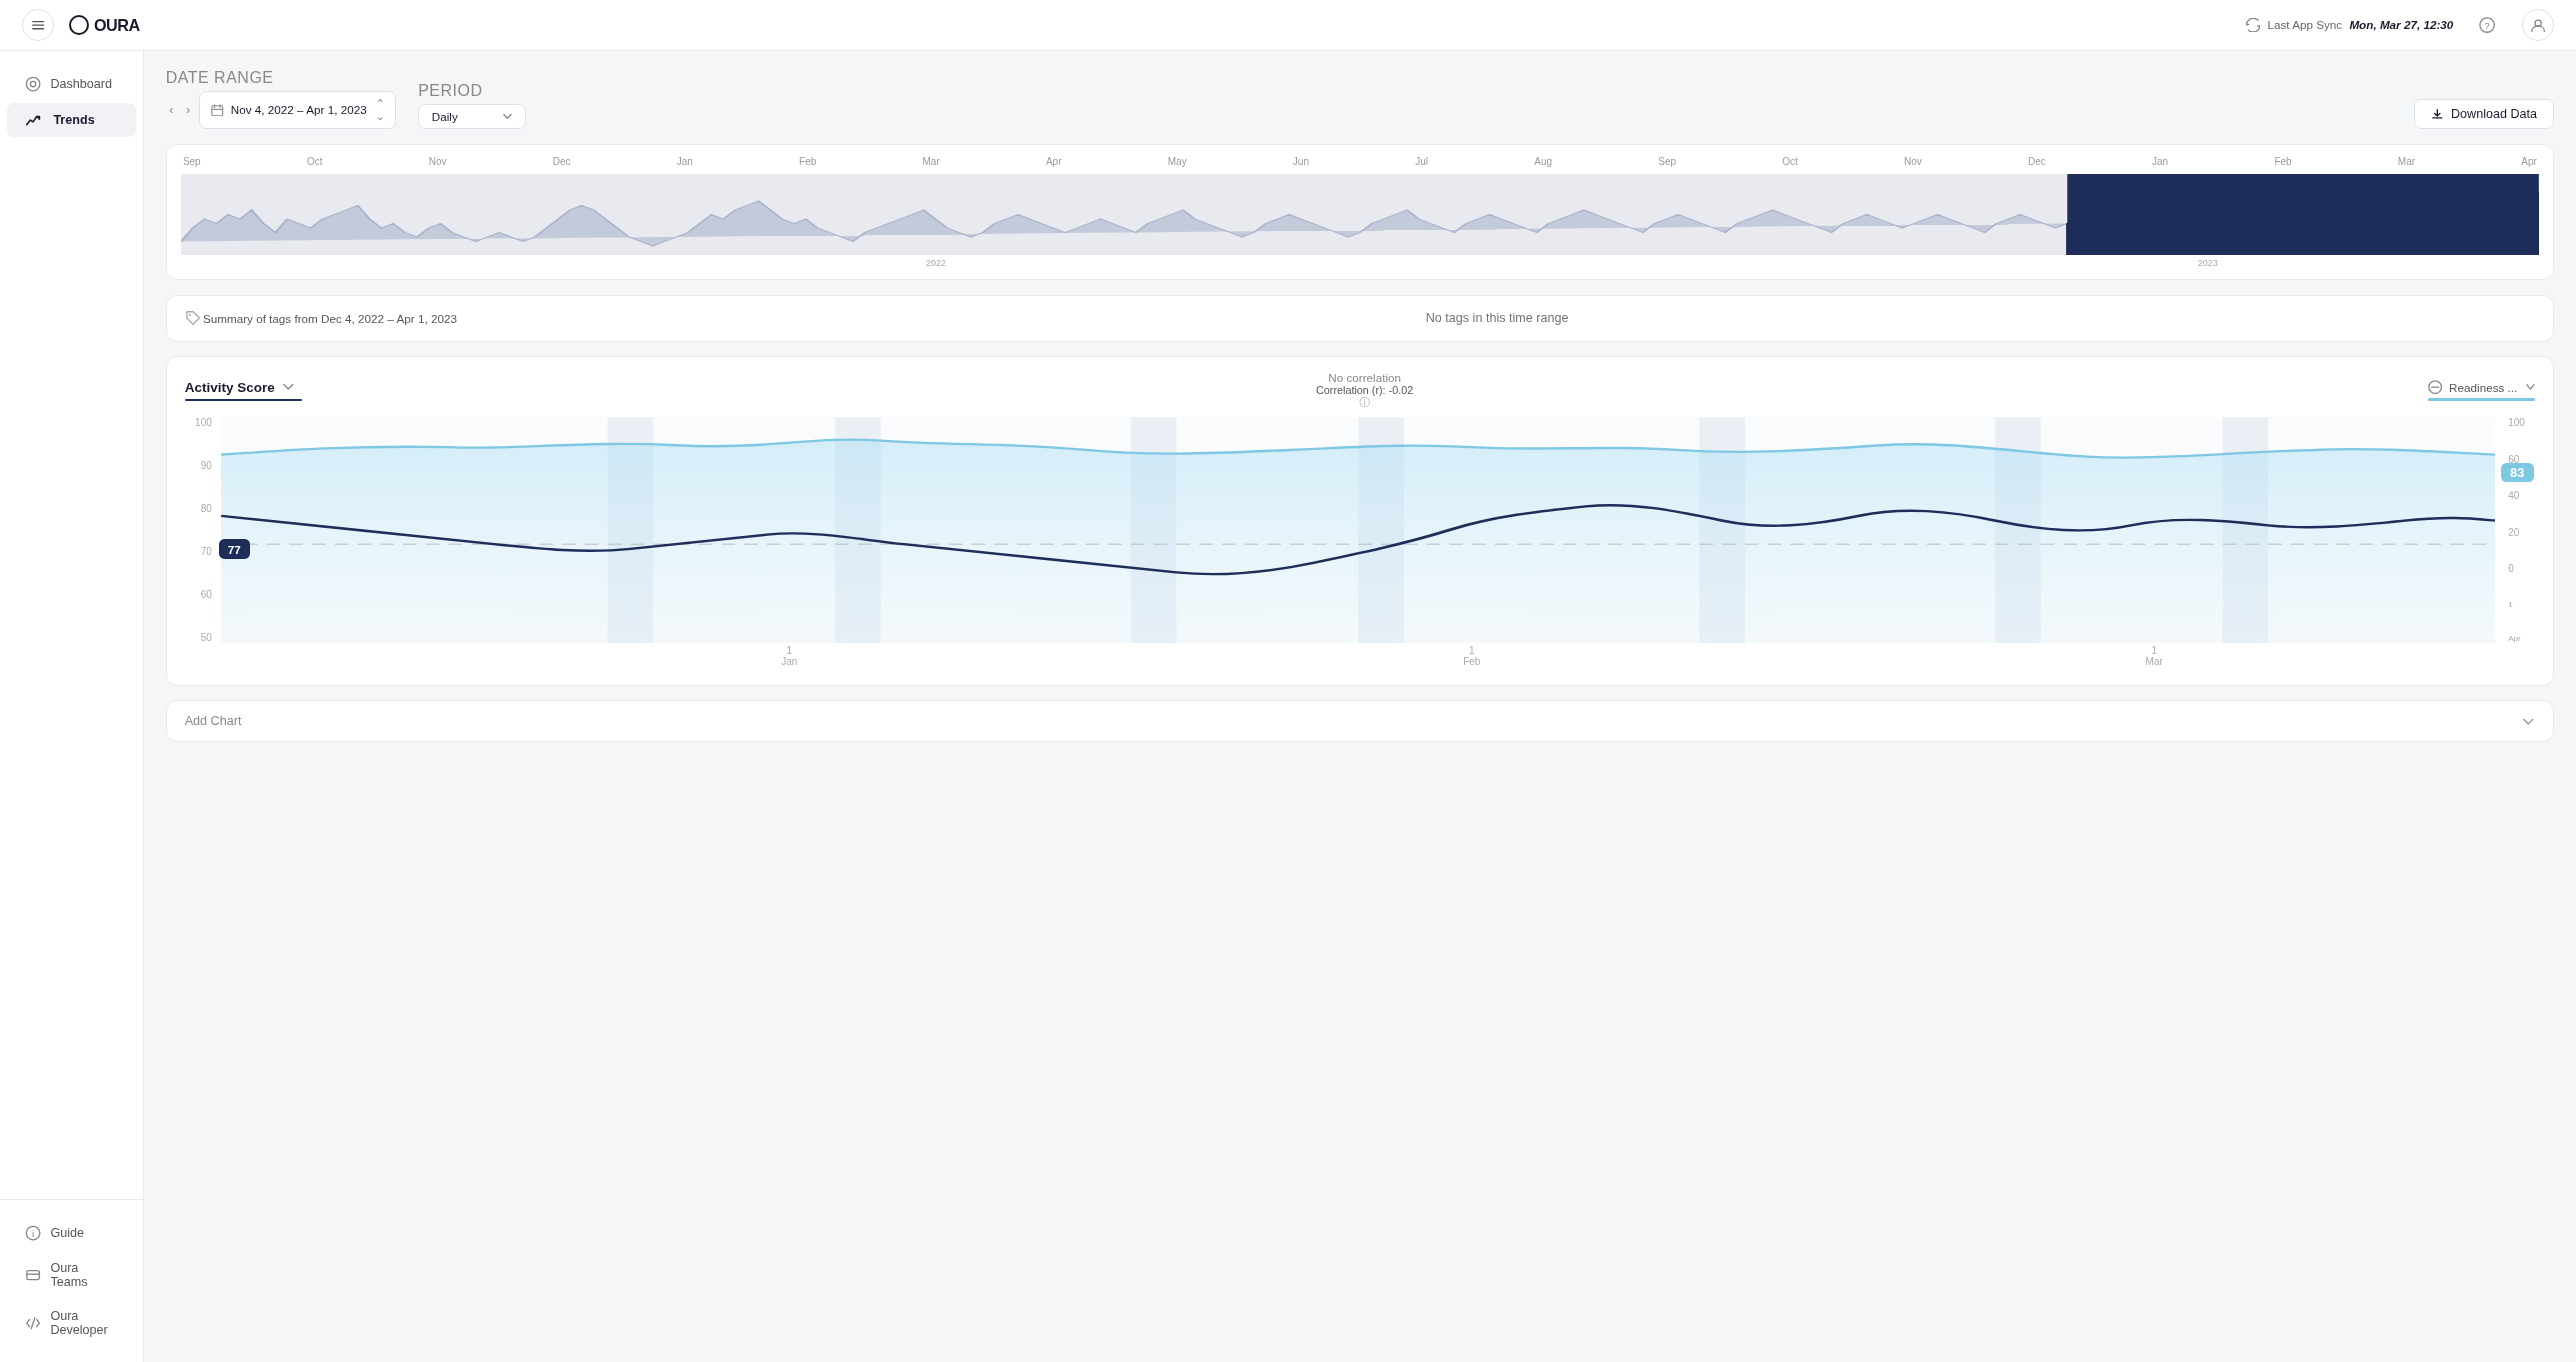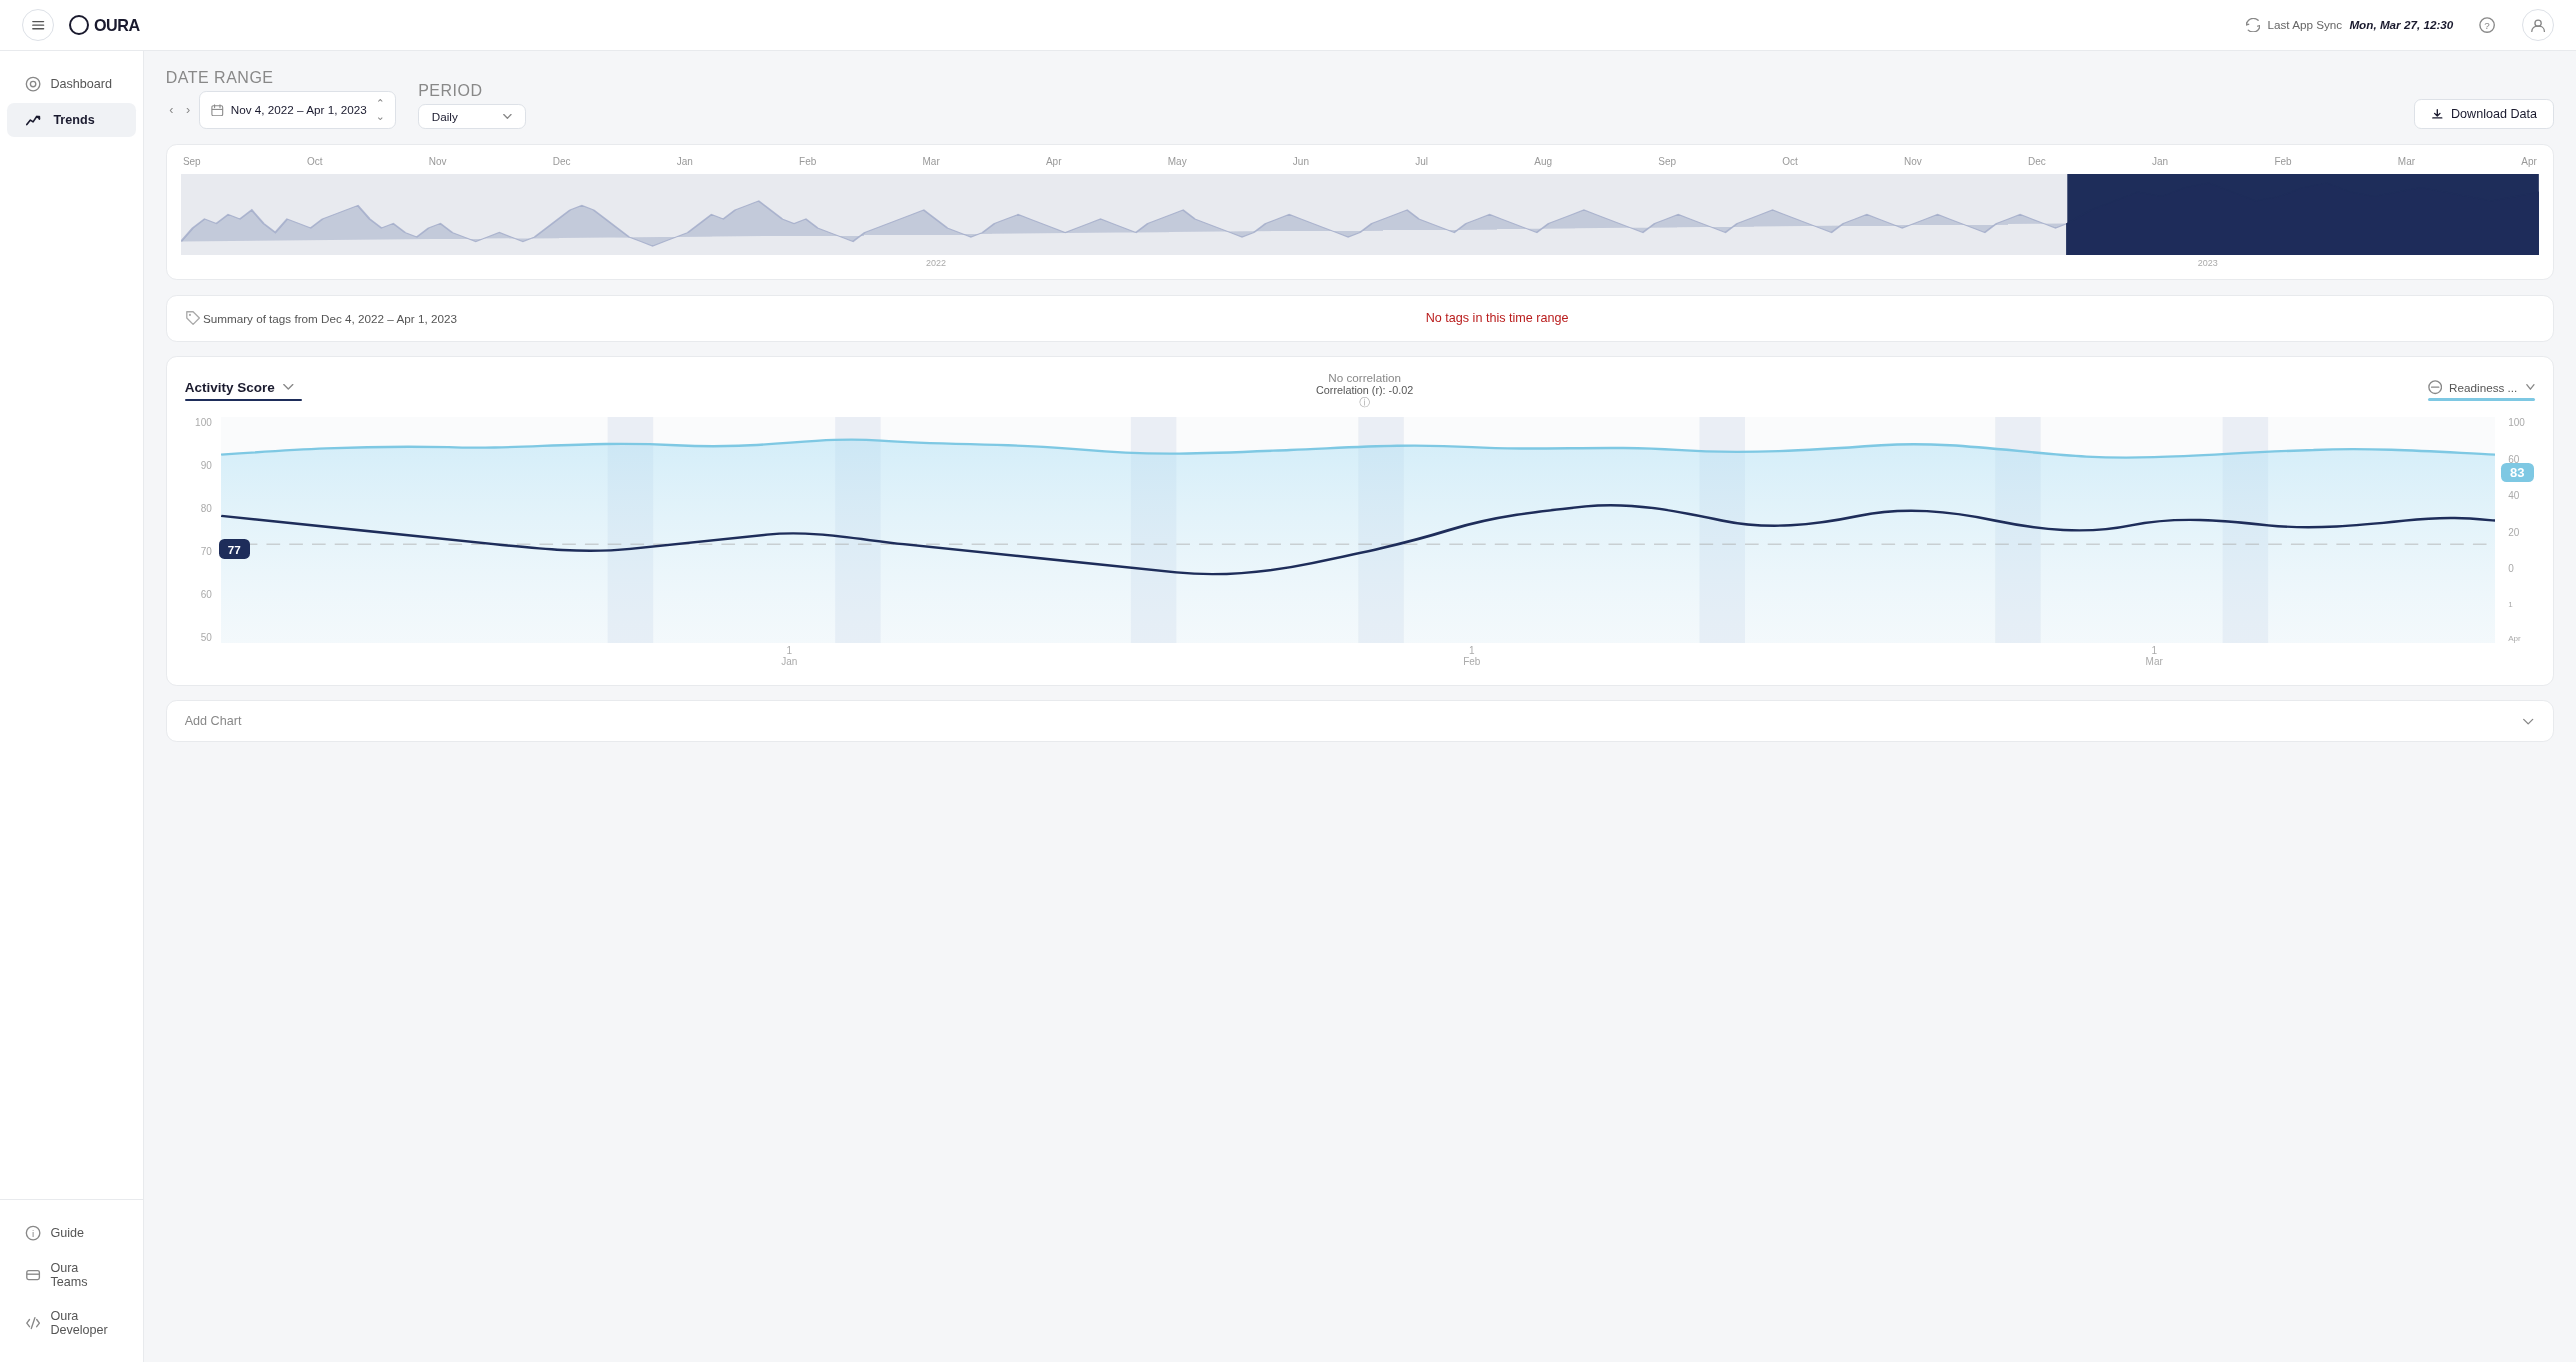--- a/index.html
+++ b/index.html
@@ -39,21 +39,21 @@
     .date-nav { background: none; border: none; cursor: pointer; color: #888; font-size: 12.6px; padding: 3.6px; }
     .period-select { display: flex; align-items: center; gap: 14px; border: 0.9px solid #dde1e7; border-radius: 7.2px; padding: 5.4px 12.6px; background: #fff; cursor: pointer; font-size: 11.7px; color: #1a1a2e; min-width: 108px; }
     .download-btn { margin-left: auto; display: flex; align-items: center; gap: 7.2px; border: 0.9px solid #dde1e7; border-radius: 7.2px; padding: 7.2px 16.2px; background: #fff; cursor: pointer; font-size: 12.6px; color: #1a1a2e; font-weight: 500; }
 
     
     .overview-chart-container { background: #fff; border-radius: 10.8px; border: 0.9px solid #e8eaed; padding: 10.8px 14.4px; margin-bottom: 14.4px; position: relative; overflow: hidden; }
 
     
     .tags-summary { background: #fff; border-radius: 10.8px; border: 0.9px solid #e8eaed; padding: 14.4px 18px; margin-bottom: 14.4px; display: flex; align-items: center; gap: 2px; }
     .tags-title { font-size: 11.7px; color: #555; }
-    .no-tags { font-size: 12.6px; color: #b91c1c; margin: auto; }
+    .no-tags { font-size: 12.6px; color: #737373; margin: auto; }
 
     
     .chart-section { background: #fff; border-radius: 10.8px; border: 0.9px solid #e8eaed; padding: 14.4px 18px; margin-bottom: 14.4px; }
     .chart-header { display: flex; align-items: center; justify-content: space-between; margin-bottom: 7.2px; }
     .chart-title-left { display: flex; align-items: center; gap: 7.2px; }
     .chart-title { font-size: 13.5px; font-weight: 600; color: #1a1a2e; }
     .chart-title-underline { height: 2.7px; background: #1e2d5a; border-radius: 1.8px; margin-top: 3.6px; width: 100%; }
     .chart-center-info { text-align: center; }
     .no-correlation { font-size: 11.7px; color: #888; }
     .correlation-value { font-size: 10.8px; color: #555; font-weight: 500; }

